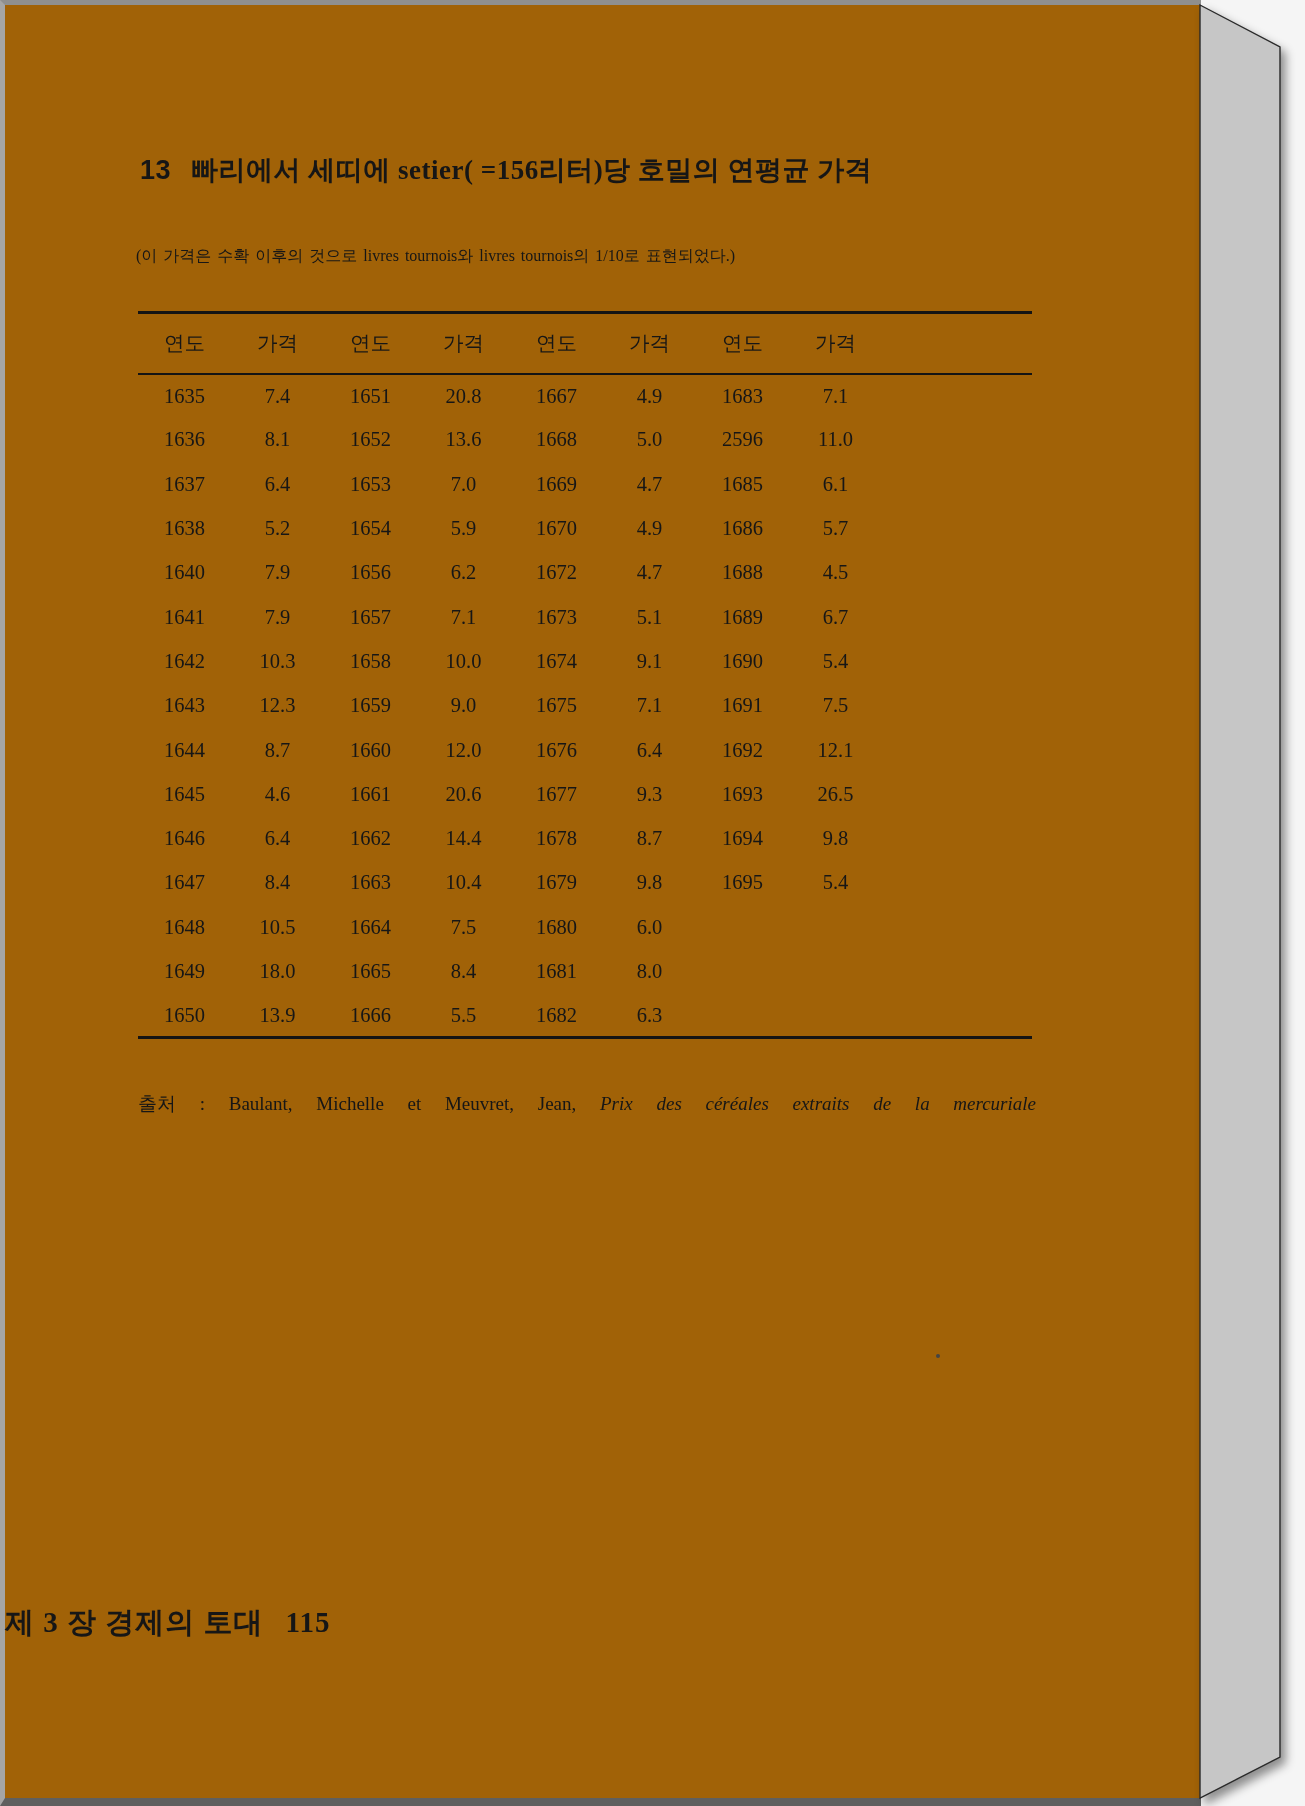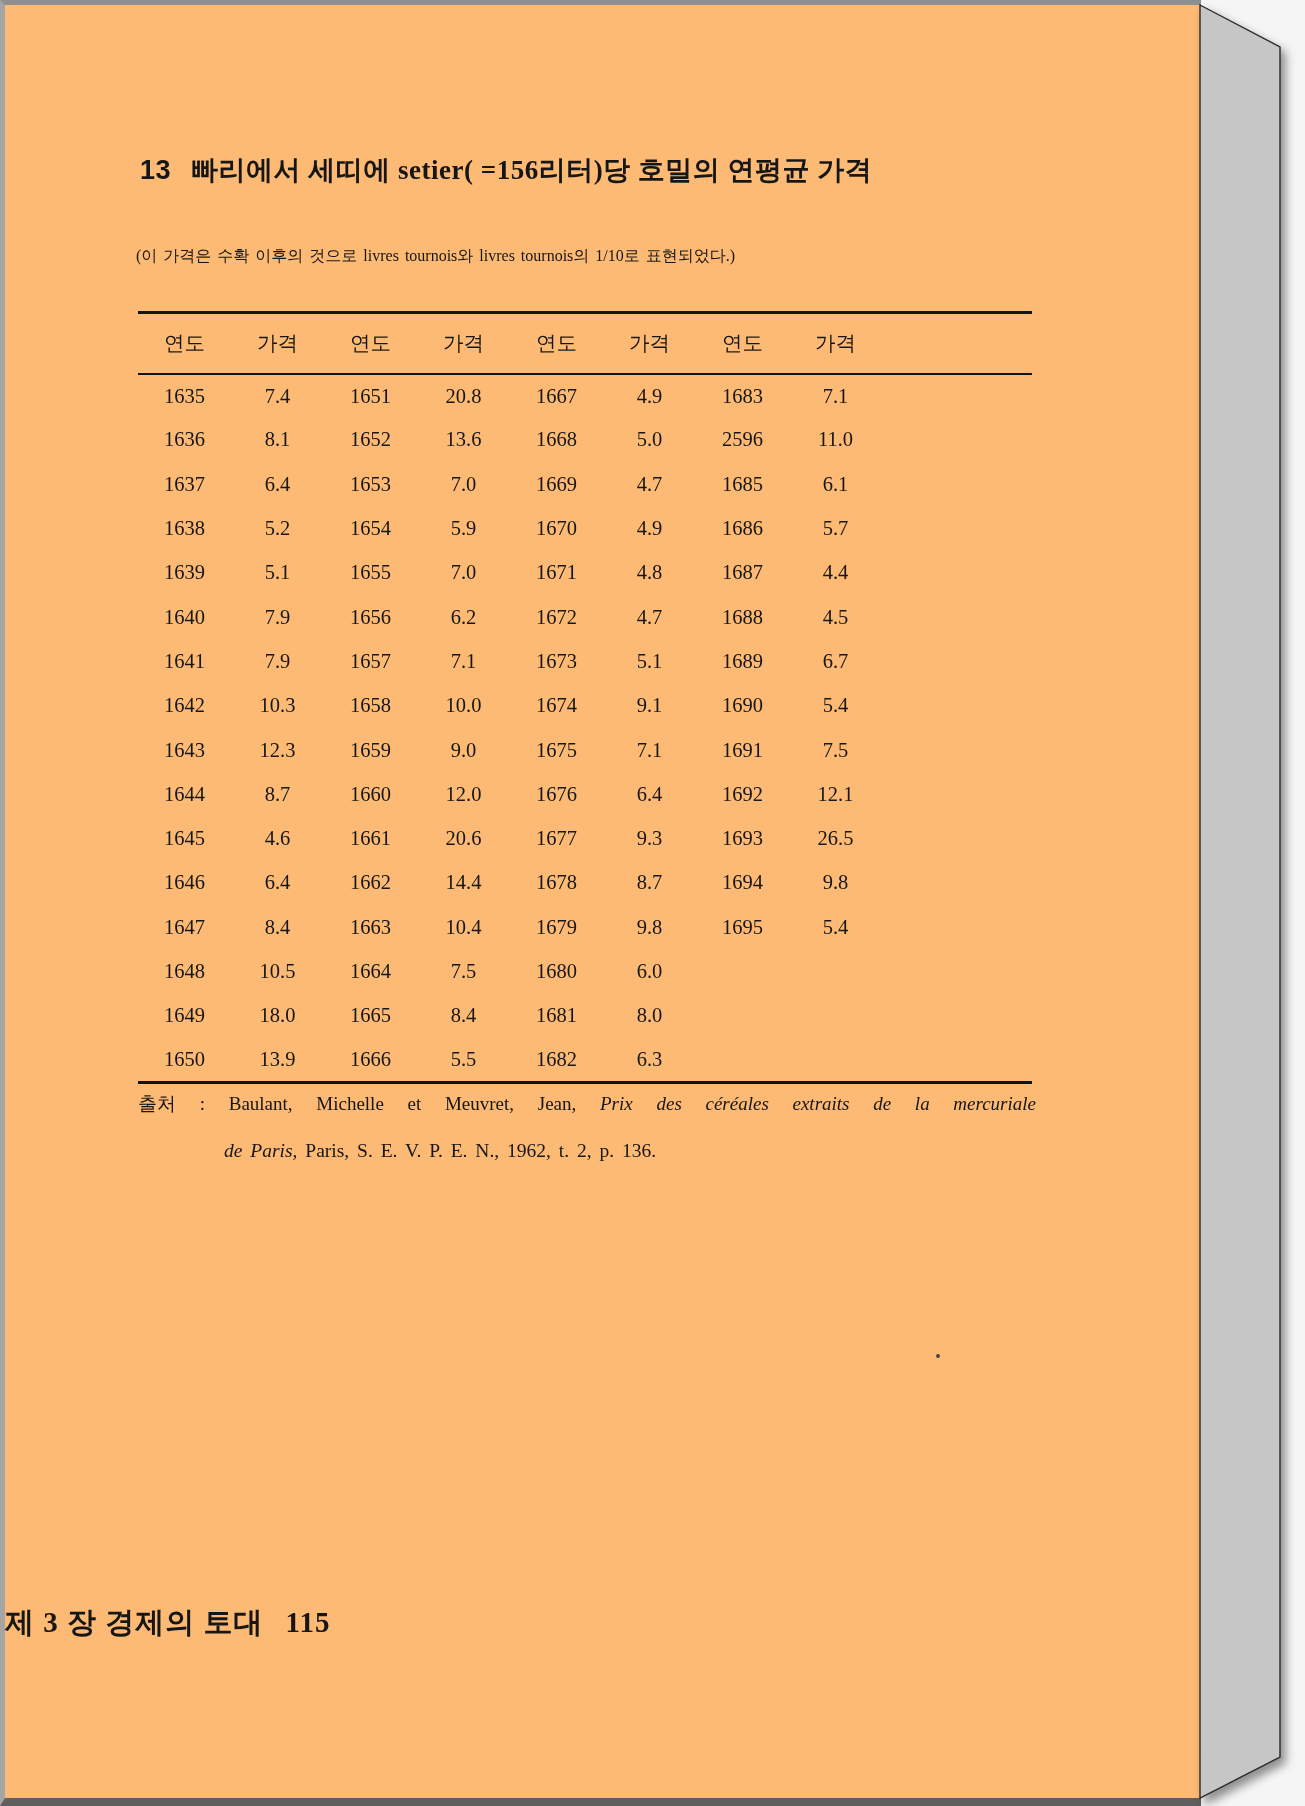--- a/index.html
+++ b/index.html
@@ -8,21 +8,21 @@
     position:relative;
     background:#f5f5f5;
     font-family:"Liberation Serif","DejaVu Serif",serif;
     color:#161616;
     overflow:hidden;
   }
   
   .page {
     position:absolute; left:0; top:0;
     width:1201px; height:1806px;
-    background:#fdba74;
+    background:#a16207;
     border-top:5px solid #8f8f8f;
     border-left:5px solid #a5a5a5;
     border-bottom:8px solid #5f5f5f;
   }
   
   .edge-svg { position:absolute; left:1199px; top:0; width:106px; height:1806px; overflow:visible; }
   .edge-svg polygon {
     fill:#c6c6c6; stroke:#2a2a2a; stroke-width:1.4;
     filter:drop-shadow(5px 6px 5px rgba(0,0,0,0.42));
   }
@@ -145,31 +145,20 @@
           <td>5.2</td>
           <td>1654</td>
           <td>5.9</td>
           <td>1670</td>
           <td>4.9</td>
           <td>1686</td>
           <td>5.7</td>
           <td></td>
         </tr>
         <tr>
-          <td>1639</td>
-          <td>5.1</td>
-          <td>1655</td>
-          <td>7.0</td>
-          <td>1671</td>
-          <td>4.8</td>
-          <td>1687</td>
-          <td>4.4</td>
-          <td></td>
-        </tr>
-        <tr>
           <td>1640</td>
           <td>7.9</td>
           <td>1656</td>
           <td>6.2</td>
           <td>1672</td>
           <td>4.7</td>
           <td>1688</td>
           <td>4.5</td>
           <td></td>
         </tr>
@@ -281,21 +270,20 @@
           <td>6.3</td>
           <td></td>
           <td></td>
           <td></td>
         </tr>
       </tbody>
   </table>
 
   <p class="source1"><span>출처 : </span><span>Baulant, Michelle et Meuvret, Jean, </span><em>Prix des céréales extraits de la mercuriale</em></p>
 
-  <p class="source2"><em>de Paris,</em><span> Paris, S. E. V. P. E. N., 1962, t. 2, p. 136.</span></p>
 
   <div class="footer"><span>제 3 장 경제의 토대</span><span class="pgnum">115</span></div>
 
   <div class="dot"></div>
 </div>
 
 <svg class="edge-svg" xmlns="http://www.w3.org/2000/svg">
   <polygon points="1,5 81,47 81,1757 1,1798"></polygon>
 </svg>
 

